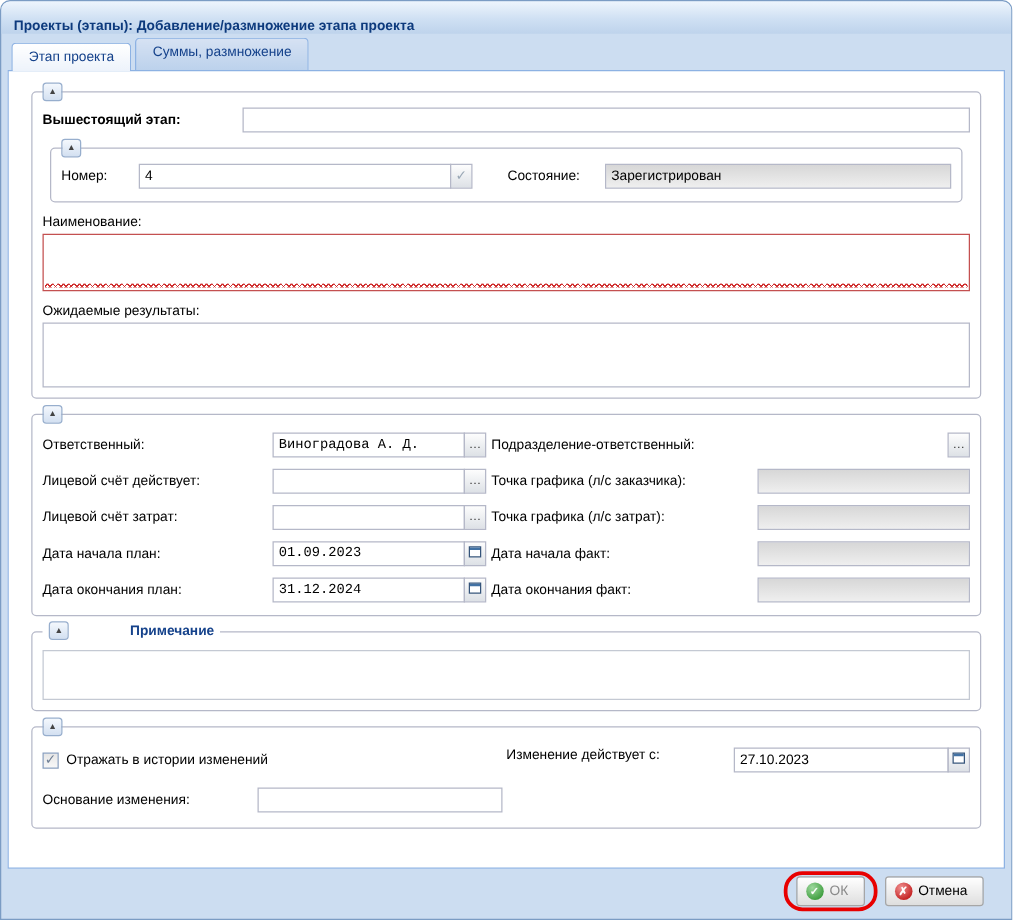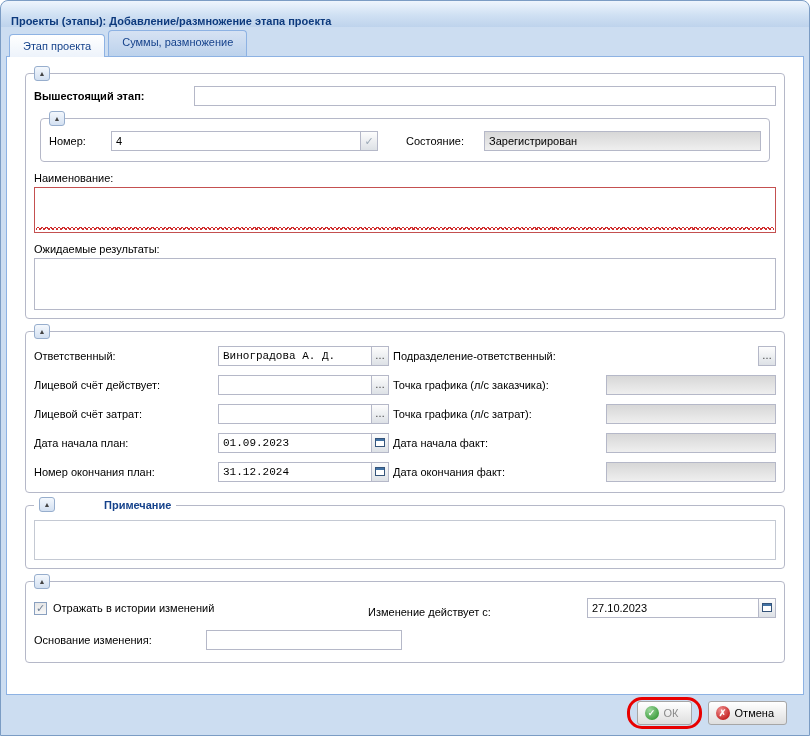--- a/index.html
+++ b/index.html
@@ -145,21 +145,21 @@
 
   .fs4 { margin-top:12px; padding:16px 8px 12px 8px; }
   .cb {
     flex:none; width:13px; height:13px; margin-right:6px;
     border:1px solid #8aa0bf;
     background:linear-gradient(#e6e6e6,#f8f8f8);
     font-size:11px; line-height:11px; text-align:center;
     color:#6f7f95; cursor:pointer;
   }
   .cb-label { margin-right:10px; }
-  .right-group { margin-left:auto; display:flex; align-items:flex-end;gap:37px; }
+  .right-group { margin-left:auto; display:flex; align-items:flex-start; }
   .w-changedate { width:182px; }
   .row2 { margin-top:12px; }
   .w-reason { width:172px; }
 
   .footer {
     height:40px; flex:none;
     display:flex; align-items:center; justify-content:flex-end;
     padding:0 22px 5px 0; gap:6px;
   }
   .btn {
@@ -290,21 +290,21 @@
           <input class="txt w154" value="01.09.2023" style="">
           <button class="trigger">
             <span class="cal"></span>
           </button>
         </span>
         <label class="lbl rlbl">Дата начала факт:</label>
         <input class="txt ro w170" readonly="" value="" style="">
       </div>
 
       <div class="row cols">
-        <label class="lbl llbl">Номер окончания план:</label>
+        <label class="lbl llbl">Дата окончания план:</label>
         <span class="fieldwrap">
           <input class="txt w154" value="31.12.2024" style="">
           <button class="trigger">
             <span class="cal"></span>
           </button>
         </span>
         <label class="lbl rlbl">Дата окончания факт:</label>
         <input class="txt ro w170" readonly="" value="" style="">
       </div>
     </div>

